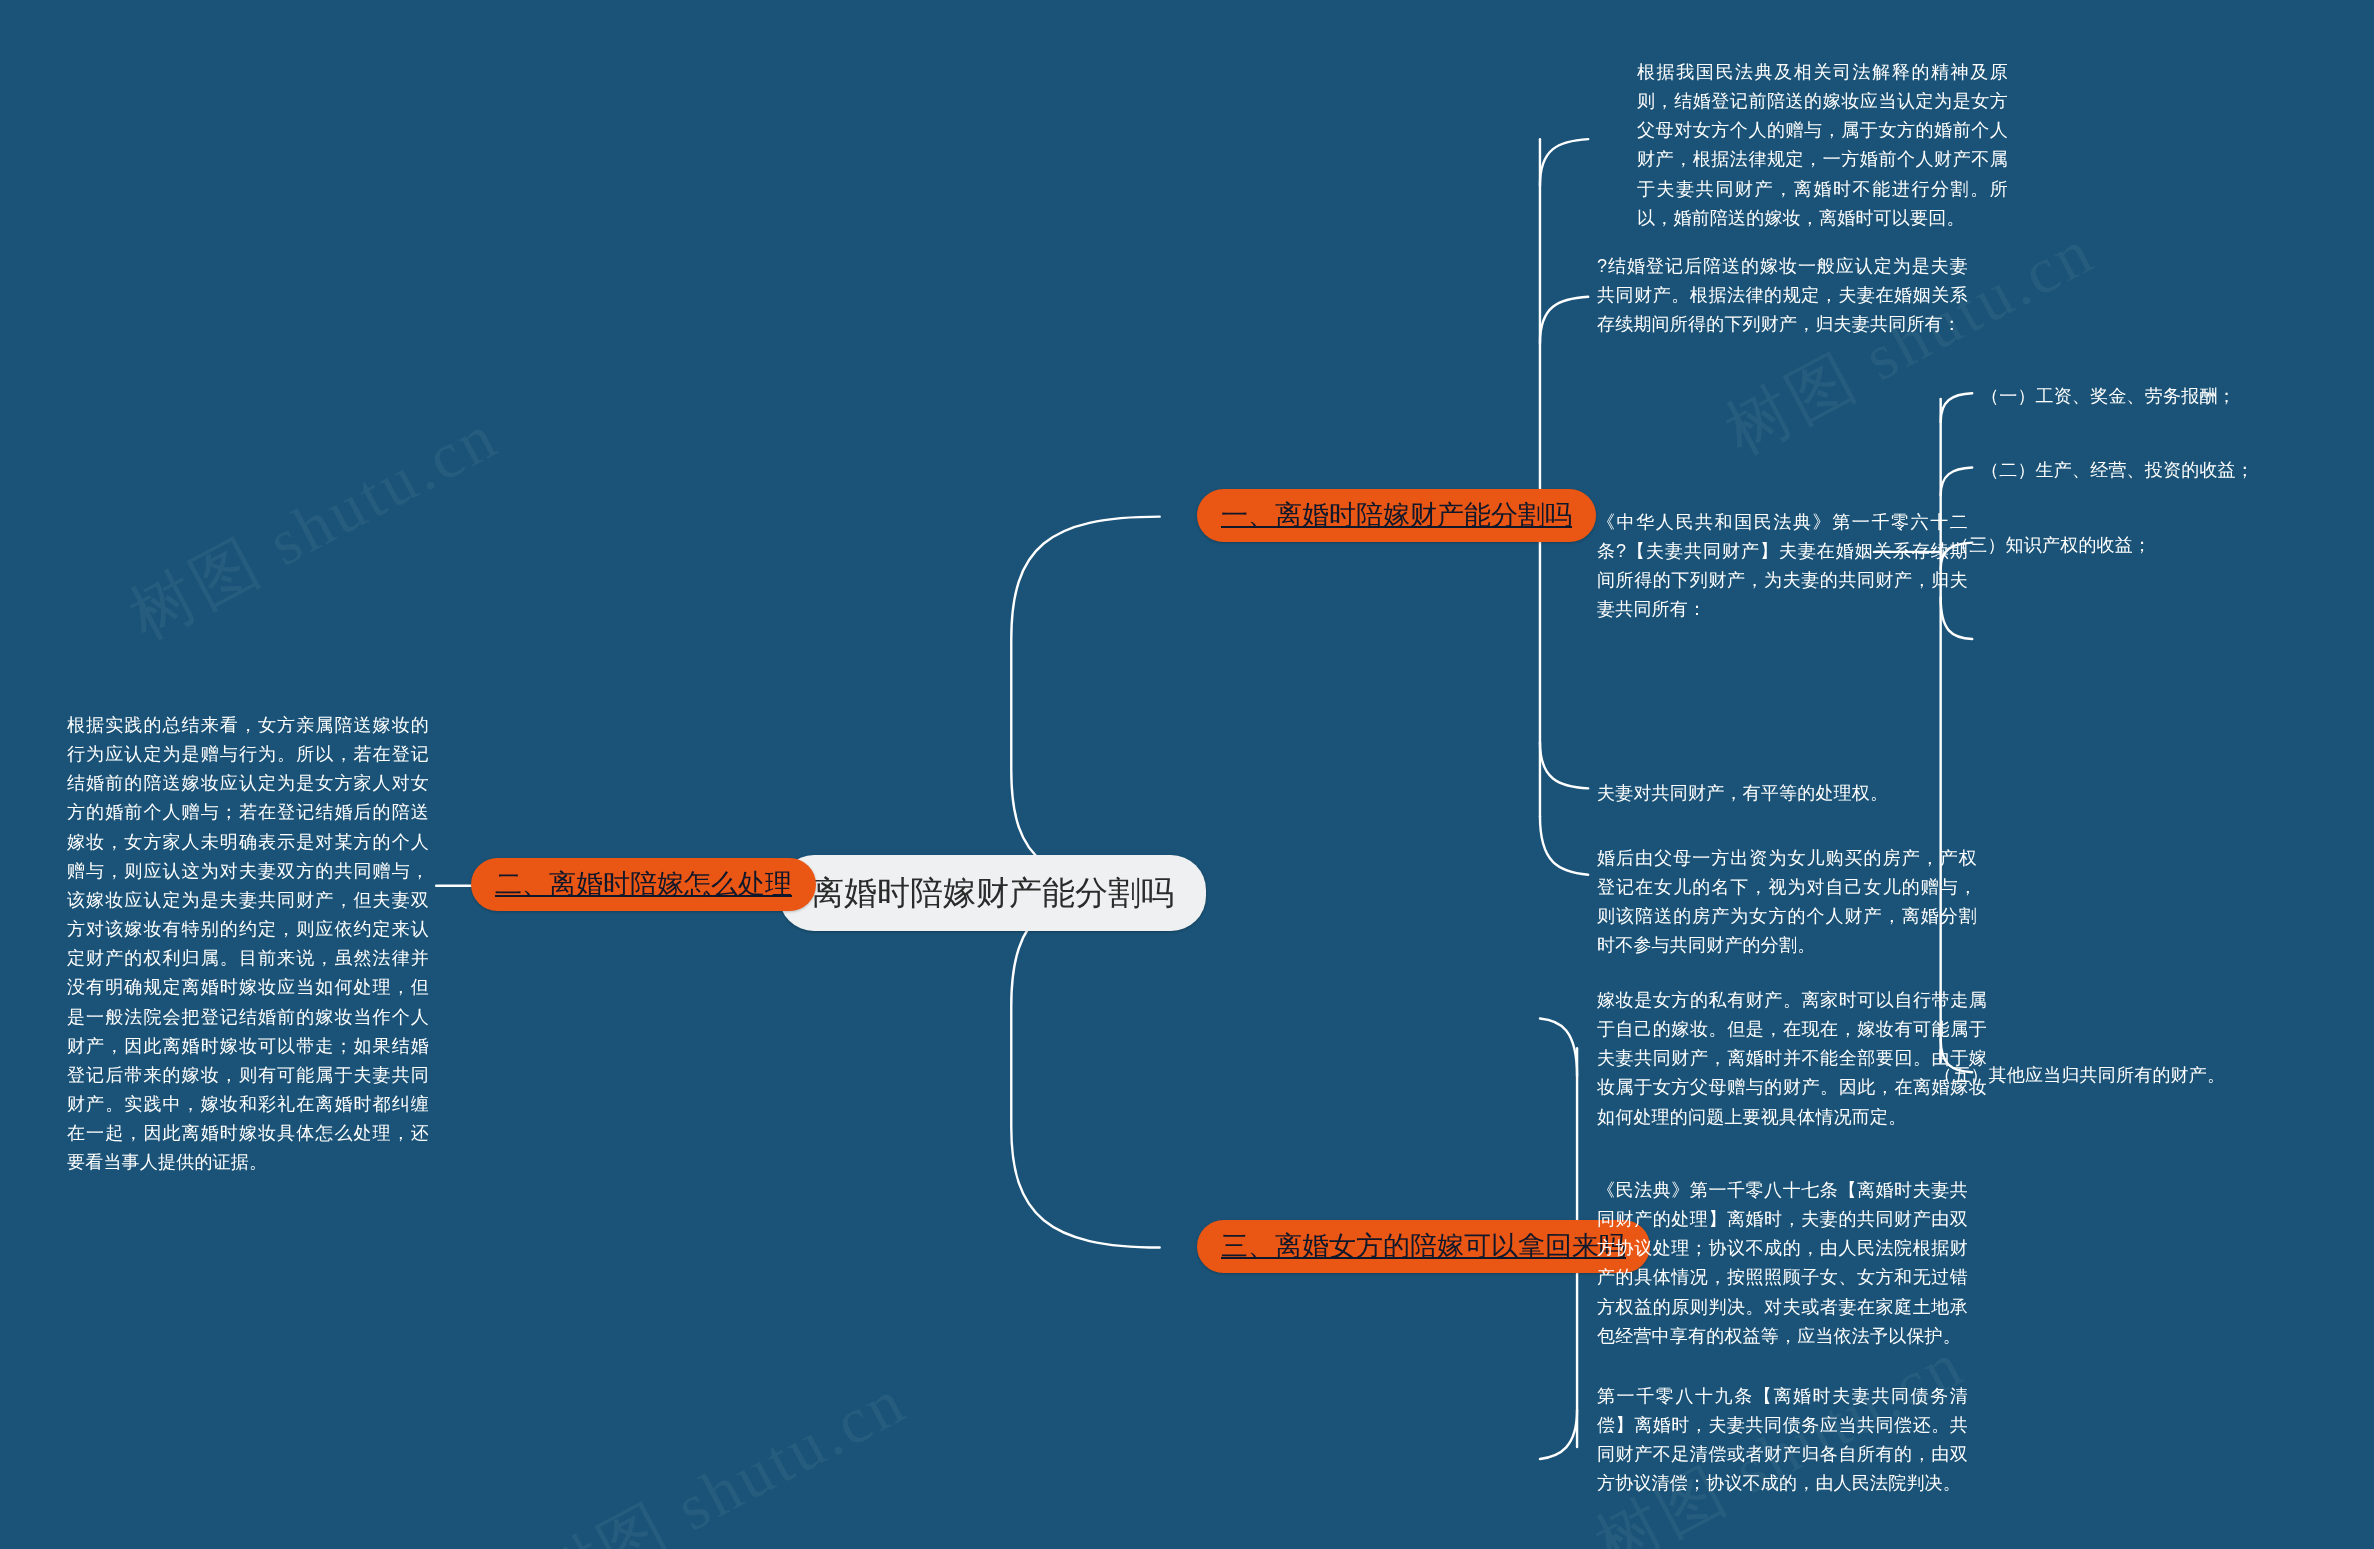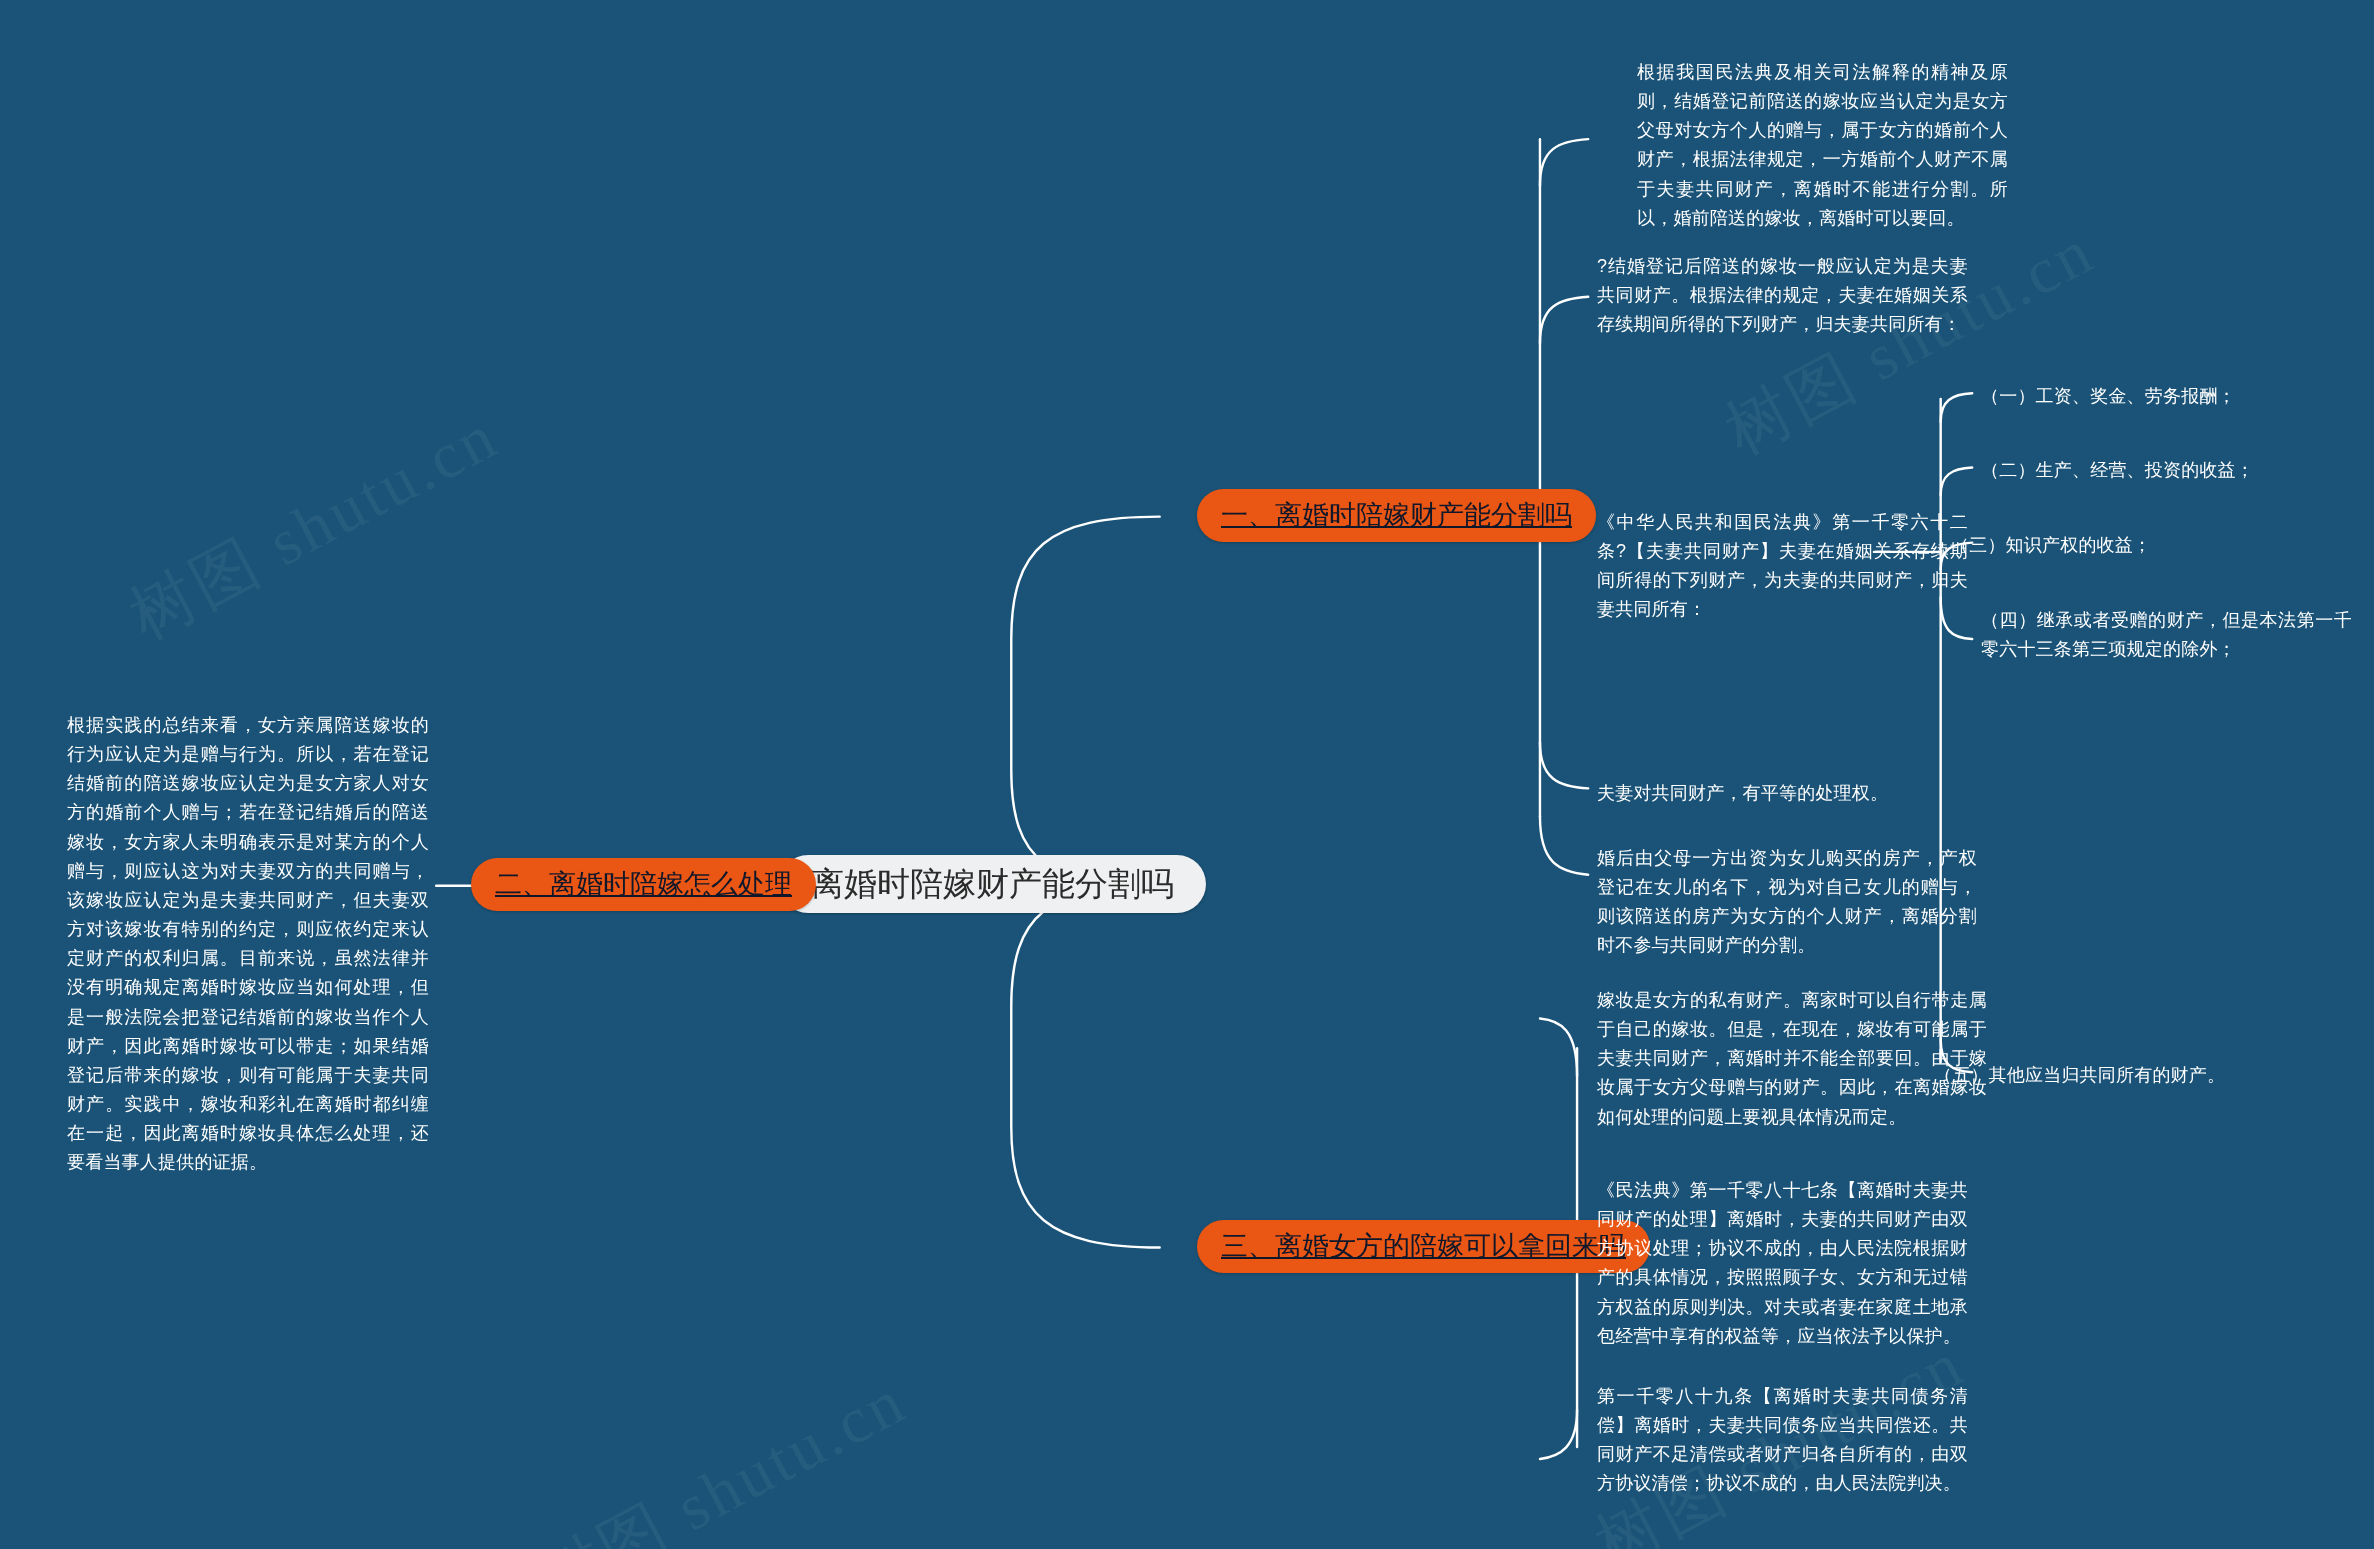--- a/index.html
+++ b/index.html
@@ -28,21 +28,21 @@
   
   #links{position:absolute;left:0;top:0;width:2375px;height:1549px;z-index:1;}
   #links path,#links line{fill:none;stroke:#ffffff;stroke-width:2.6;stroke-linecap:round;}
 
   
   .node{position:absolute;z-index:3;box-sizing:border-box;}
 
   .root{
     background:#eef0f1;color:#2b2b2b;
     border-radius:35px;
-    padding:11px 32px;
+    padding:20px 32px;
     font-size:33px;line-height:1.1;
     white-space:nowrap;
     box-shadow:0 0.9px 2.8px rgba(0,0,0,.25);
   }
 
   .branch{
     background:#ea5614;color:#0f172a;
     border-radius:28px;
     padding:11px 24px;
     font-size:27px;line-height:1.15;
@@ -128,21 +128,20 @@
   <div class="leaf nowrapish" style="left:1597px;top:779px;width:371px;">夫妻对共同财产，有平等的处理权。</div>
 
   <div class="leaf" style="left:1597px;top:844px;width:380px;">婚后由父母一方出资为女儿购买的房产，产权登记在女儿的名下，视为对自己女儿的赠与，则该陪送的房产为女方的个人财产，离婚分割时不参与共同财产的分割。</div>
 
   <div class="leaf nowrapish" style="left:1981px;top:382px;width:371px;">（一）工资、奖金、劳务报酬；</div>
 
   <div class="leaf nowrapish" style="left:1981px;top:456px;width:371px;">（二）生产、经营、投资的收益；</div>
 
   <div class="leaf nowrapish" style="left:1951px;top:531px;width:371px;">（三）知识产权的收益；</div>
 
-  <div class="leaf" style="left:1981px;top:606px;width:371px;">（四）继承或者受赠的财产，但是本法第一千零六十三条第三项规定的除外；</div>
 
   <div class="leaf nowrapish" style="left:1920px;top:1061px;width:371px;margin-left:14px;">（五）其他应当归共同所有的财产。</div>
 
   <div class="leaf" style="left:67px;top:711px;width:362px;">根据实践的总结来看，女方亲属陪送嫁妆的行为应认定为是赠与行为。所以，若在登记结婚前的陪送嫁妆应认定为是女方家人对女方的婚前个人赠与；若在登记结婚后的陪送嫁妆，女方家人未明确表示是对某方的个人赠与，则应认这为对夫妻双方的共同赠与，该嫁妆应认定为是夫妻共同财产，但夫妻双方对该嫁妆有特别的约定，则应依约定来认定财产的权利归属。目前来说，虽然法律并没有明确规定离婚时嫁妆应当如何处理，但是一般法院会把登记结婚前的嫁妆当作个人财产，因此离婚时嫁妆可以带走；如果结婚登记后带来的嫁妆，则有可能属于夫妻共同财产。实践中，嫁妆和彩礼在离婚时都纠缠在一起，因此离婚时嫁妆具体怎么处理，还要看当事人提供的证据。</div>
 
   <div class="leaf" style="left:1597px;top:986px;width:390px;">嫁妆是女方的私有财产。离家时可以自行带走属于自己的嫁妆。但是，在现在，嫁妆有可能属于夫妻共同财产，离婚时并不能全部要回。由于嫁妆属于女方父母赠与的财产。因此，在离婚嫁妆如何处理的问题上要视具体情况而定。</div>
 
   <div class="leaf" style="left:1597px;top:1382px;width:371px;">第一千零八十九条【离婚时夫妻共同债务清偿】离婚时，夫妻共同债务应当共同偿还。共同财产不足清偿或者财产归各自所有的，由双方协议清偿；协议不成的，由人民法院判决。</div>
 
   <div class="leaf" style="left:1597px;top:1176px;width:371px;">《民法典》第一千零八十七条【离婚时夫妻共同财产的处理】离婚时，夫妻的共同财产由双方协议处理；协议不成的，由人民法院根据财产的具体情况，按照照顾子女、女方和无过错方权益的原则判决。对夫或者妻在家庭土地承包经营中享有的权益等，应当依法予以保护。</div>

